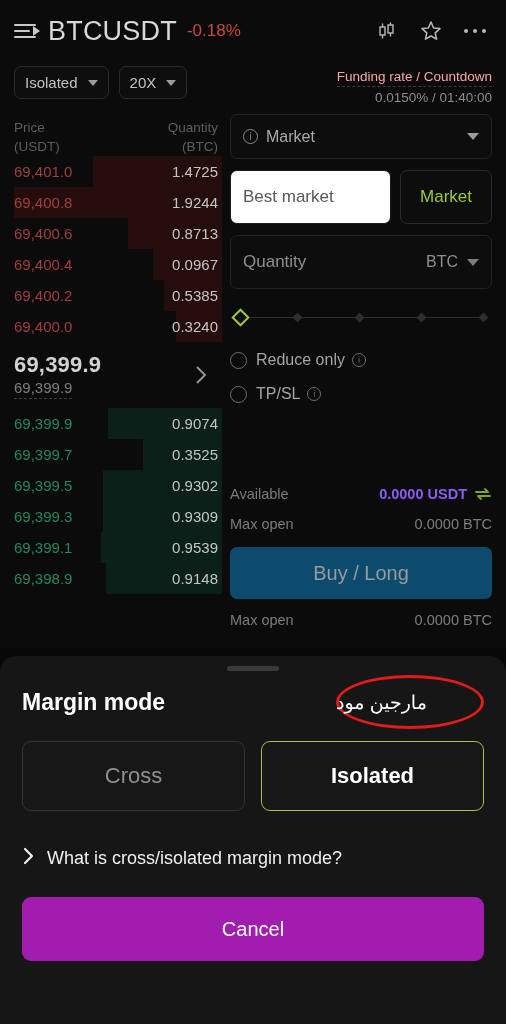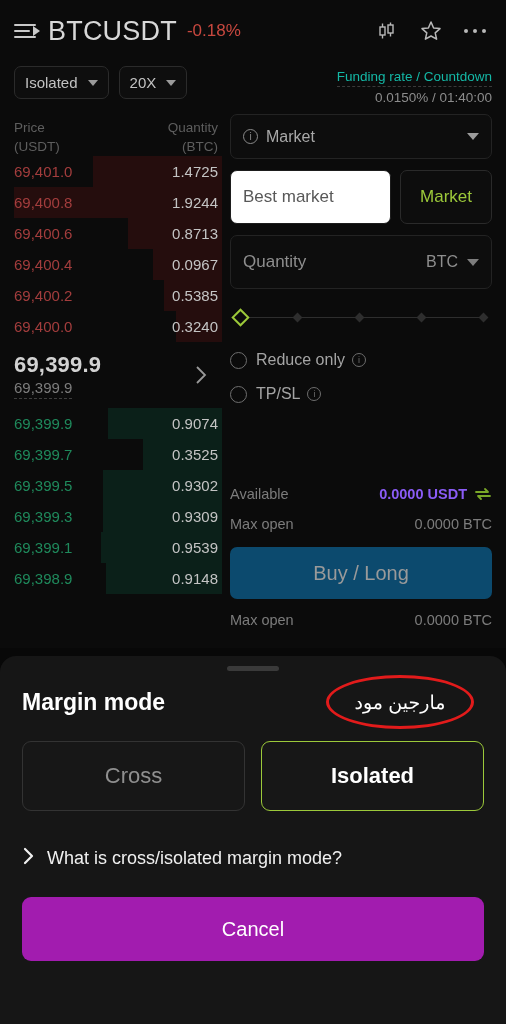--- a/index.html
+++ b/index.html
@@ -33,21 +33,21 @@
 
   
   .subheader { display: flex; align-items: flex-start; padding: 4px 14px 0 14px; height: 52px; }
   .pill {
     border: 1px solid #2b2b2b; border-radius: 7px;
     height: 33px; display: flex; align-items: center; justify-content: center;
     padding: 0 10px; color: #c2c2c2; font-size: 15px; margin-right: 10px; background: #0e0e0e;
   }
   .pill .caret { margin-left: 10px; width: 0; height: 0; border-left: 5px solid transparent; border-right: 5px solid transparent; border-top: 6px solid #9b9b9b; }
   .funding { margin-left: auto; text-align: right; padding-top: 1px; }
-  .funding .lbl { font-size: 13.5px; color: #14b8a6; border-bottom: 1px dashed #3a3a3a; padding-bottom: 2px; display: inline-block; }
+  .funding .lbl { font-size: 13.5px; color: #fca5a5; border-bottom: 1px dashed #3a3a3a; padding-bottom: 2px; display: inline-block; }
   .funding .val { font-size: 13.5px; color: #8c8c8c; margin-top: 3px; }
 
   
   .main { display: flex; padding: 0 0 0 0; height: 540px; }
   .book { width: 222px; flex: 0 0 222px; padding-left: 14px; position: relative; }
   .form { flex: 1 1 auto; padding: 0 14px 0 8px; }
 
   
   .book-head { display: flex; justify-content: space-between; padding: 4px 4px 0 0; }
   .book-head .c { font-size: 13.5px; color: #5e5e5e; line-height: 19px; }
@@ -113,21 +113,21 @@
 
   
   .scrim { position: absolute; left: 0; right: 0; top: 648px; bottom: 0; background: #000; opacity: .25; }
   .sheet {
     position: absolute; left: 0; right: 0; bottom: 0; top: 656px;
     background: #161616; border-radius: 16px 16px 0 0; padding: 0 22px;
   }
   .grabber { width: 52px; height: 5px; background: #3a3a3a; border-radius: 3px; margin: 10px auto 0 auto; }
   .sheet-title-row { position: relative; height: 62px; display: flex; align-items: center; }
   .sheet-title { font-size: 23px; color: #fff; font-weight: bold; }
-  .annot { position: absolute; right: 10px; top: 4px; width: 148px; height: 54px; display: flex; align-items: center; justify-content: center; }
+  .annot { position: absolute; right: 0; top: 4px; width: 148px; height: 54px; display: flex; align-items: center; justify-content: flex-start; }
   .annot .ell { position: absolute; inset: 0; border: 3px solid #e21b1b; border-radius: 50%; }
   .annot .ar { position: relative; font-size: 19px; color: #fff; direction: rtl; }
 
   .mode-row { display: flex; gap: 16px; margin-top: 8px; }
   .mode-btn { flex: 1 1 0; height: 70px; border-radius: 9px; display: flex; align-items: center; justify-content: center; background: #171717; }
   .mode-btn.off { border: 1px solid #333; }
   .mode-btn.off span { font-size: 22px; color: #8f8f8f; }
   .mode-btn.on span { font-size: 22px; color: #fff; font-weight: bold; }
 
   .faq { display: flex; align-items: center; margin-top: 32px; height: 30px; }

